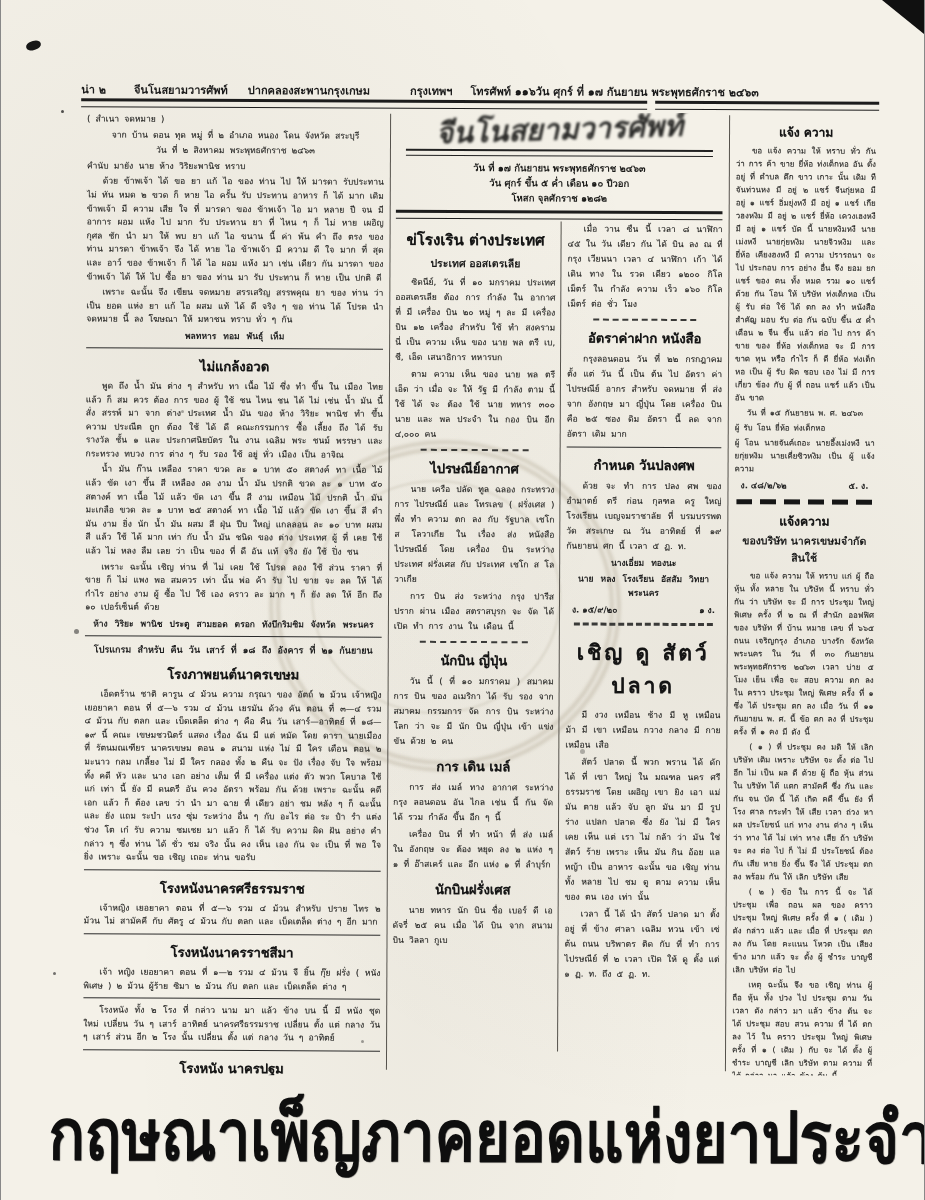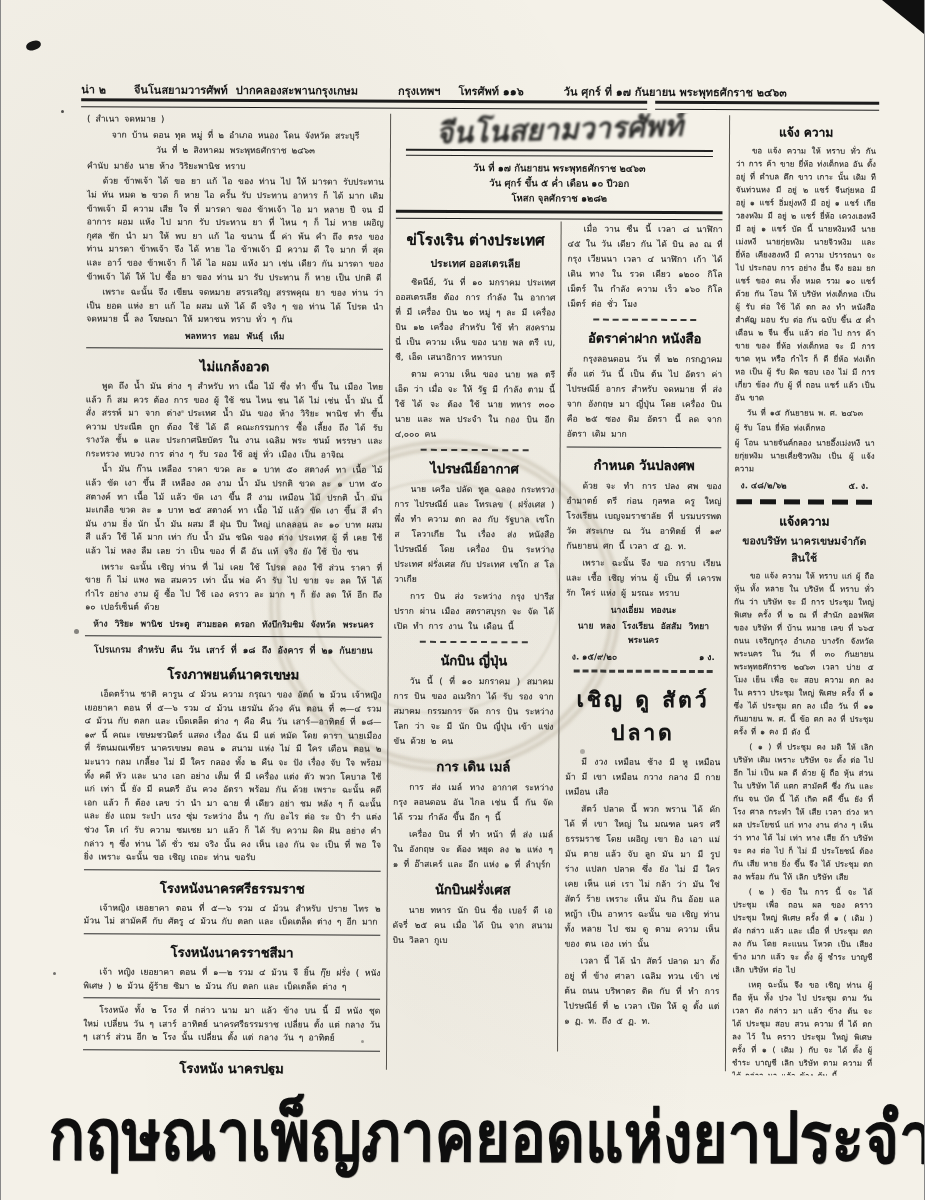--- a/index.html
+++ b/index.html
@@ -13,24 +13,24 @@
     overflow:hidden;
     font-family:"DejaVu Sans", sans-serif;
     color:#222;
   }
   .content{position:absolute;inset:0;transform:rotate(0.25deg);}
   
   .hdr{position:absolute;left:78px;top:82px;width:798px;display:flex;align-items:baseline;
        font-size:11px;font-weight:bold;color:#191919;white-space:nowrap;}
   .hdr span{display:inline-block;}
   .hdr .h1{margin-right:28px;}
-  .hdr .h2{margin-right:8px;}
+  .hdr .h2{margin-right:20px;}
   .hdr .h3{margin-right:40px;}
   .hdr .h4{margin-right:18px;text-align:right;}
-  .hdr .h5{margin-right:40px;}
+  .hdr .h5{}
   .rule2{position:absolute;height:5px;border-top:3px solid #1c1c1c;border-bottom:1px solid #1c1c1c;}
   .rs1{left:78px;top:100px;width:566px;}
   .rs2{left:652px;top:100px;width:224px;}
   
   .vd{position:absolute;width:1px;background:#55524c;}
   .vd1{left:387px;top:114px;height:956px;}
   .vd2{left:726px;top:114px;height:956px;}
   .col1{position:absolute;left:84px;top:114px;width:297px;height:962px;overflow:hidden;}
   .midwrap{position:absolute;left:393px;top:112px;width:327px;height:964px;overflow:hidden;}
   .col4{position:absolute;left:733px;top:114px;width:140px;height:960px;overflow:hidden;}
@@ -180,21 +180,20 @@
         <div class="vdm"></div>
 
         <div class="c3">
           <div class="p">เมื่อ วาน ซืน นี้ เวลา ๘ นาฬิกา ๔๕ ใน วัน เดียว กัน ได้ บิน ลง ณ ที่ กรุง เวียนนา เวลา ๔ นาฬิกา เก้า ได้ เดิน ทาง ใน รวด เดียว ๑๒๐๐ กิโลเม็ตร์ ใน กำลัง ความ เร็ว ๑๖๐ กิโลเม็ตร์ ต่อ ชั่ว โมง</div>
           <div class="dashrule"></div>
           <div class="sec-title">อัตราค่าฝาก หนังสือ</div>
           <div class="p">กรุงลอนดอน วัน ที่ ๒๒ กรกฎาคม ตั้ง แต่ วัน นี้ เป็น ต้น ไป อัตรา ค่า ไปรษณีย์ อากร สำหรับ จดหมาย ที่ ส่ง จาก อังกฤษ มา ญี่ปุ่น โดย เครื่อง บิน คือ ๒๕ ซอง ดิม อัตรา นี้ ลด จาก อัตรา เดิม มาก</div>
           <div class="hair"></div>
           <div class="sec-title">กำหนด วันปลงศพ</div>
           <div class="p">ด้วย จะ ทำ การ ปลง ศพ ของ อำมาตย์ ตรี ก่อน กุลฑล ครู ใหญ่ โรงเรียน เบญจมราชาลัย ที่ บรมบรรพต วัด สระเกษ ณ วัน อาทิตย์ ที่ ๑๙ กันยายน ศก นี้ เวลา ๕ ฏ. ท.</div>
-          <div class="p">เพราะ ฉะนั้น จึง ขอ กราบ เรียน และ เชื้อ เชิญ ท่าน ผู้ เป็น ที่ เคารพ รัก ใคร่ แห่ง ผู้ มรณะ ทราบ</div>
           <div class="sig">นางเอี่ยม ทองนะ</div>
           <div class="sig">นาย หลง โรงเรียน อัสสัม วิทยา พระนคร</div>
           <div class="codeline">
             <span>ง. ๑๕/๙/๒๐</span>
             <span>๑ ง.</span>
           </div>
           <div class="dashrule" style="border-top-width:3px;margin:5px 8px;"></div>
           <div class="sec-title big-title">เชิญ ดู สัตว์ ปลาด</div>
           <div class="p">มี งวง เหมือน ช้าง มี หู เหมือน ม้า มี เขา เหมือน กวาง กลาง มี กาย เหมือน เสือ</div>
           <div class="p">สัตว์ ปลาด นี้ พวก พราน ได้ ดัก ได้ ที่ เขา ใหญ่ ใน มณฑล นคร ศรี ธรรมราช โดย เผอิญ เขา ยิง เอา แม่ มัน ตาย แล้ว จับ ลูก มัน มา มี รูป ร่าง แปลก ปลาด ซึ่ง ยัง ไม่ มี ใคร เคย เห็น แต่ เรา ไม่ กล้า ว่า มัน ใช่ สัตว์ ร้าย เพราะ เห็น มัน กิน อ้อย แล หญ้า เป็น อาหาร ฉะนั้น ขอ เชิญ ท่าน ทั้ง หลาย ไป ชม ดู ตาม ความ เห็น ของ ตน เอง เท่า นั้น</div>
@@ -202,21 +201,21 @@
 
         </div>
       </div>
     </div>
 
     <div class="col4">
       <div class="sec-title">แจ้ง ความ</div>
       <div class="p">ขอ แจ้ง ความ ให้ ทราบ ทั่ว กัน ว่า การ ค้า ขาย ยี่ห้อ ท่งเต็กหอ อัน ตั้ง อยู่ ที่ ตำบล ตึก ขาว เกาะ นั้น เดิม ที จันท่วนหง มี อยู่ ๒ แชร์ จีนกุ่ยหอ มี อยู่ ๑ แชร์ อิ่มยุ่งหงี มี อยู่ ๑ แชร์ เกียวฮงหงิม มี อยู่ ๒ แชร์ ยี่ห้อ เควงเฮงหงี มี อยู่ ๑ แชร์ บัด นี้ นายหงิมหงี นายเม่งหงี นายกุ่ยหงิม นายจิวหงิม และ ยี่ห้อ เคียงฮงหงี มี ความ ปรารถนา จะ ไป ประกอบ การ อย่าง อื่น จึง ยอม ยก แชร์ ของ ตน ทั้ง หมด รวม ๑๐ แชร์ ด้วย กัน โอน ให้ บริษัท ท่งเต็กหอ เป็น ผู้ รับ ต่อ ใช้ ได้ ตก ลง ทำ หนังสือ สำคัญ มอบ รับ ต่อ กัน ฉบับ ขึ้น ๕ ค่ำ เดือน ๒ จีน ขึ้น แล้ว ต่อ ไป การ ค้า ขาย ของ ยี่ห้อ ท่งเต็กหอ จะ มี การ ขาด ทุน หรือ กำไร ก็ ดี ยี่ห้อ ท่งเต็กหอ เป็น ผู้ รับ ผิด ชอบ เอง ไม่ มี การ เกี่ยว ข้อง กับ ผู้ ที่ ถอน แชร์ แล้ว เป็น อัน ขาด</div>
       <div class="p cen">วัน ที่ ๑๕ กันยายน พ. ศ. ๒๔๖๓</div>
       <div class="p noind">ผู้ รับ โอน ยี่ห้อ ท่งเต็กหอ</div>
-      <div class="p noind">ผู้ โอน นายจันค์กลอง นายอึ้งเม่งหงี นายกุ่ยหงิม นายเคี่ยซิวหงิม เป็น ผู้ แจ้ง ความ</div>
+      <div class="p noind">ผู้ โอน นายจันค์เถอะ นายอึ้งเม่งหงี นายกุ่ยหงิม นายเคี่ยซิวหงิม เป็น ผู้ แจ้ง ความ</div>
       <div class="codeline">
         <span>ง. ๔๘/๒/๖๒</span>
         <span>๕. ง.</span>
       </div>
       <div class="dotrule"></div>
       <div class="sec-title" style="margin-bottom:0;">แจ้งความ</div>
       <div class="sub-title">ของบริษัท นาครเขษมจำกัดสินใช้</div>
       <div class="p">ขอ แจ้ง ความ ให้ ทราบ แก่ ผู้ ถือ หุ้น ทั้ง หลาย ใน บริษัท นี้ ทราบ ทั่ว กัน ว่า บริษัท จะ มี การ ประชุม ใหญ่ พิเศษ ครั้ง ที่ ๒ ณ ที่ สำนัก ออฟฟิศ ของ บริษัท ที่ บ้าน หมาย เลข ที่ ๖๖๕ ถนน เจริญกรุง อำเภอ บางรัก จังหวัด พระนคร ใน วัน ที่ ๓๐ กันยายน พระพุทธศักราช ๒๔๖๓ เวลา บ่าย ๕ โมง เย็น เพื่อ จะ สอบ ความ ตก ลง ใน คราว ประชุม ใหญ่ พิเศษ ครั้ง ที่ ๑ ซึ่ง ได้ ประชุม ตก ลง เมื่อ วัน ที่ ๑๑ กันยายน พ. ศ. นี้ ข้อ ตก ลง ที่ ประชุม ครั้ง ที่ ๑ คง มี ดัง นี้</div>
       <div class="p">( ๑ ) ที่ ประชุม คง มติ ให้ เลิก บริษัท เดิม เพราะ บริษัท จะ ตั้ง ต่อ ไป อีก ไม่ เป็น ผล ดี ด้วย ผู้ ถือ หุ้น ส่วน ใน บริษัท ได้ แตก สามัคคี ซึ่ง กัน และ กัน จน บัด นี้ ได้ เกิด คดี ขึ้น ยัง ที่ โรง ศาล กระทำ ให้ เสีย เวลา ถ่วง หา ผล ประโยชน์ แก่ ทาง งาน ต่าง ๆ เห็น ว่า ทาง ได้ ไม่ เท่า ทาง เสีย ถ้า บริษัท จะ คง ต่อ ไป ก็ ไม่ มี ประโยชน์ ต้อง กัน เสีย หาย ยิ่ง ขึ้น จึง ได้ ประชุม ตก ลง พร้อม กัน ให้ เลิก บริษัท เสีย</div>
       <div class="p">( ๒ ) ข้อ ใน การ นี้ จะ ได้ ประชุม เพื่อ ถอน ผล ของ คราว ประชุม ใหญ่ พิเศษ ครั้ง ที่ ๑ ( เดิม ) ดัง กล่าว แล้ว และ เมื่อ ที่ ประชุม ตก ลง กัน โดย คะแนน โหวต เป็น เสียง ข้าง มาก แล้ว จะ ตั้ง ผู้ ชำระ บาญชี เลิก บริษัท ต่อ ไป</div>

